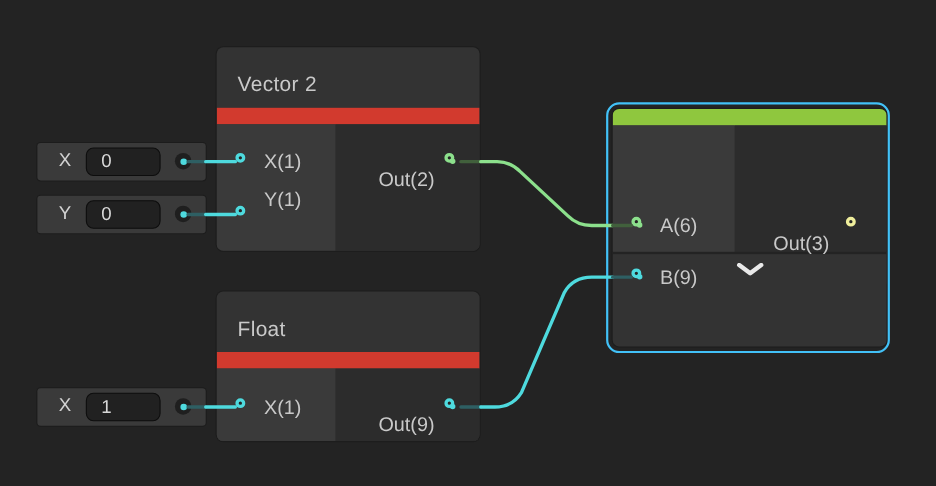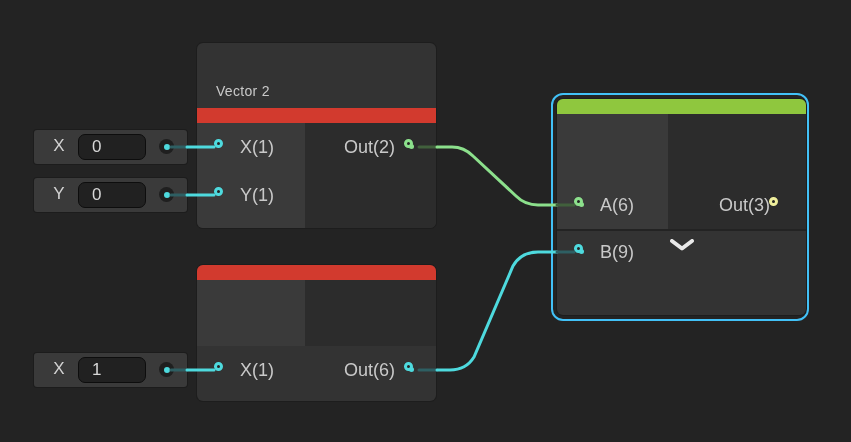--- a/index.html
+++ b/index.html
@@ -12,21 +12,21 @@
   }
 
   
   .node {
     position:absolute; background:var(--node-header,#333333);
     border-radius:6px; overflow:hidden; z-index:3;
     box-shadow:0 0 0 1px #1d1d1d;
   }
   .node-header {
     display:flex; align-items:flex-end; padding:0 0 9px 19px;
-    height:65px; font-size:14px; color:var(--text,#c9c9c9);
+    height:55px; font-size:19px; color:var(--text,#c9c9c9);
     letter-spacing:0.3px;
   }
   .colorbar { height:15px; width:100%; }
   .colorbar.red   { background:var(--red-bar,#d23a2e); }
   .colorbar.green { background:var(--green-bar,#8fc73e); }
   .node-body { position:relative; display:flex; }
   .body-left  { background:var(--node-left,#3a3a3a); height:100%; }
   .body-right { flex:1; background:var(--node-right,#2c2c2c); height:100%; }
 
   .node-footer {
@@ -47,21 +47,21 @@
     position:absolute; left:2px; top:2px; width:5px; height:5px;
     border-radius:50%;
   }
   .port-ring.cyan  .inner-dot { background:var(--port-cyan,#4edade); }
   .port-ring.green .inner-dot { background:var(--port-green,#8ce08c); }
 
   .port-label {
     position:absolute; font-size:18px; color:var(--text,#c9c9c9);
     line-height:22px; white-space:nowrap; z-index:4;
   }
-  .port-label.right { text-align:left; }
+  .port-label.right { text-align:left;margin-top:16px; }
 
   
   .inline-input {
     position:absolute; width:153px; height:34px;
     background:var(--node-left,#3a3a3a); border-radius:3px;
     box-shadow:0 0 0 1px #1c1c1c; z-index:3;
   }
   .inline-input .axis-label {
     position:absolute; left:17px; top:6px; font-size:17px;
     color:#d2d2d2; width:16px; text-align:center;
@@ -106,36 +106,37 @@
   <div class="node" style="left:197px; top:43px; width:239px; height:185px;">
     <div class="node-header">Vector 2</div>
     <div class="colorbar red"></div>
     <div class="node-body" style="height:115px;">
       <div class="body-left" style="width:108px;"></div>
       <div class="body-right"></div>
     </div>
     <div class="port-ring cyan" style="left:17px; top:96px;"></div>
     <div class="port-label" style="left:43px; top:93px;">X(1)</div>
     <div class="port-ring cyan" style="left:17px; top:144px;"></div>
-    <div class="port-label" style="left:43px; top:141px;">Y(1)</div>
+    <div class="port-label" style="left:43px; top:127px;">Y(1)</div>
     <div class="port-label right" style="right:41px; top:93px;">Out(2)</div>
     <div class="port-ring green" style="left:207px; top:96px;">
       <span class="inner-dot"></span>
     </div>
   </div>
 
   <div class="node" style="left:197px; top:265px; width:239px; height:136px;">
+    <div class="node-header">Float</div>
     <div class="colorbar red"></div>
     <div class="node-body" style="height:66px;">
       <div class="body-left" style="width:108px;"></div>
       <div class="body-right"></div>
     </div>
     <div class="port-ring cyan" style="left:17px; top:97px;"></div>
     <div class="port-label" style="left:43px; top:94px;">X(1)</div>
-    <div class="port-label right" style="right:41px; top:94px;">Out(6)</div>
+    <div class="port-label right" style="right:41px; top:94px;">Out(9)</div>
     <div class="port-ring cyan" style="left:207px; top:97px;">
       <span class="inner-dot"></span>
     </div>
   </div>
 
   <div class="node" style="left:557px; top:99px; width:249px; height:216px;">
     <div class="colorbar green"></div>
     <div class="node-body" style="height:115px;">
       <div class="body-left" style="width:111px;"></div>
       <div class="body-right"></div>
@@ -148,21 +149,21 @@
       </span>
     </div>
     <div class="port-ring green" style="left:17px; top:98px;">
       <span class="inner-dot"></span>
     </div>
     <div class="port-label" style="left:43px; top:95px;">A(6)</div>
     <div class="port-ring cyan" style="left:17px; top:145px;">
       <span class="inner-dot"></span>
     </div>
     <div class="port-label" style="left:43px; top:142px;">B(9)</div>
-    <div class="port-label right" style="right:36px; top:95px;">Out(3)</div>
+    <div class="port-label right" style="right:52px; top:95px;">Out(3)</div>
     <div class="port-ring yellow" style="left:212px; top:98px;"></div>
   </div>
 
   <div class="selection-outline"></div>
 
   <div class="inline-input" style="left:34px; top:130px;">
     <span class="axis-label">X</span>
     <input type="text" value="0" style="">
     <div class="connector">
       <span class="cdot"></span>

